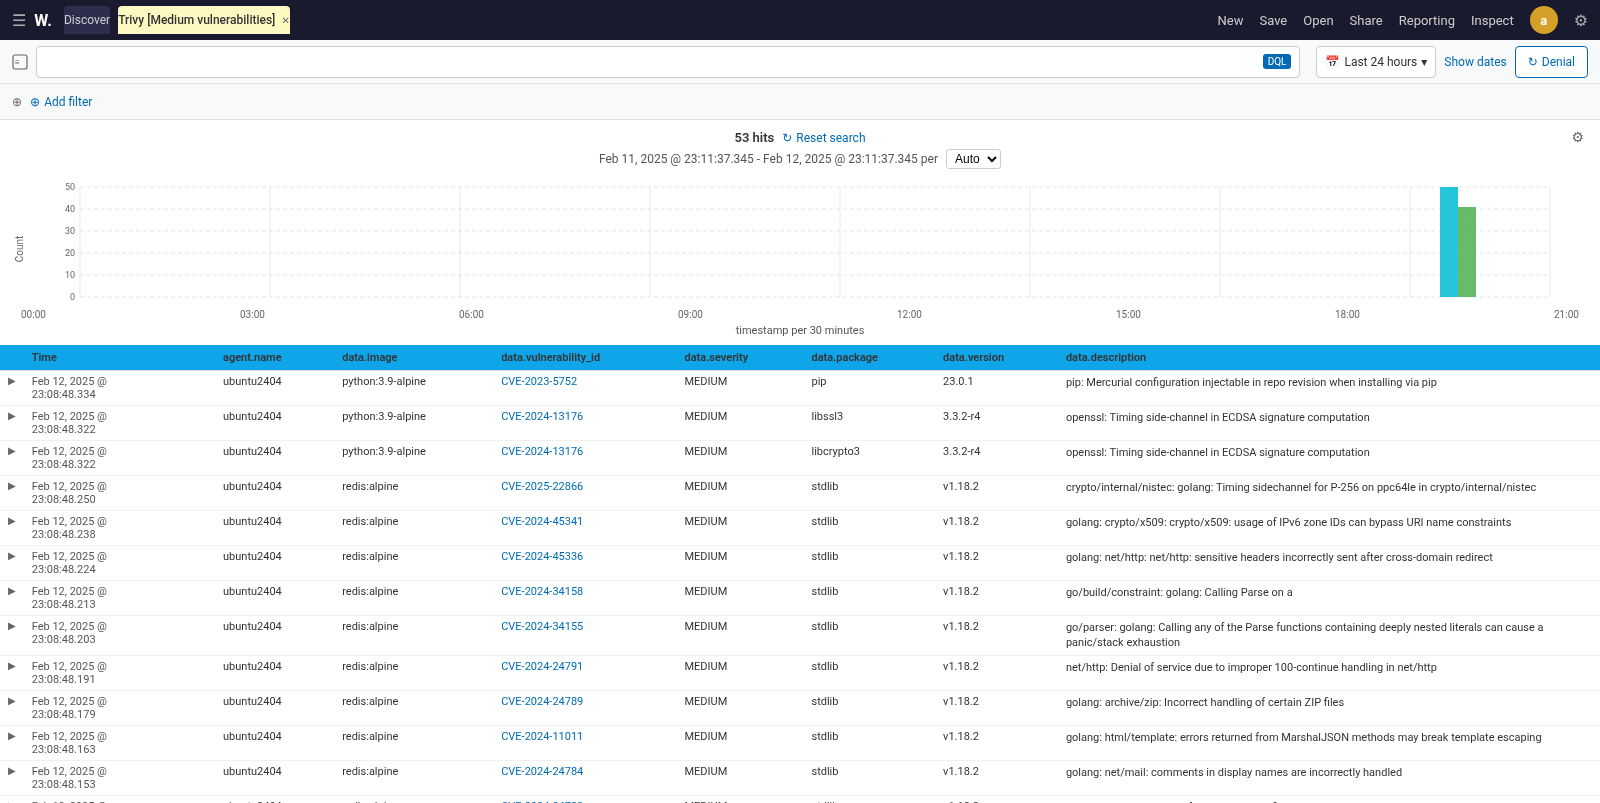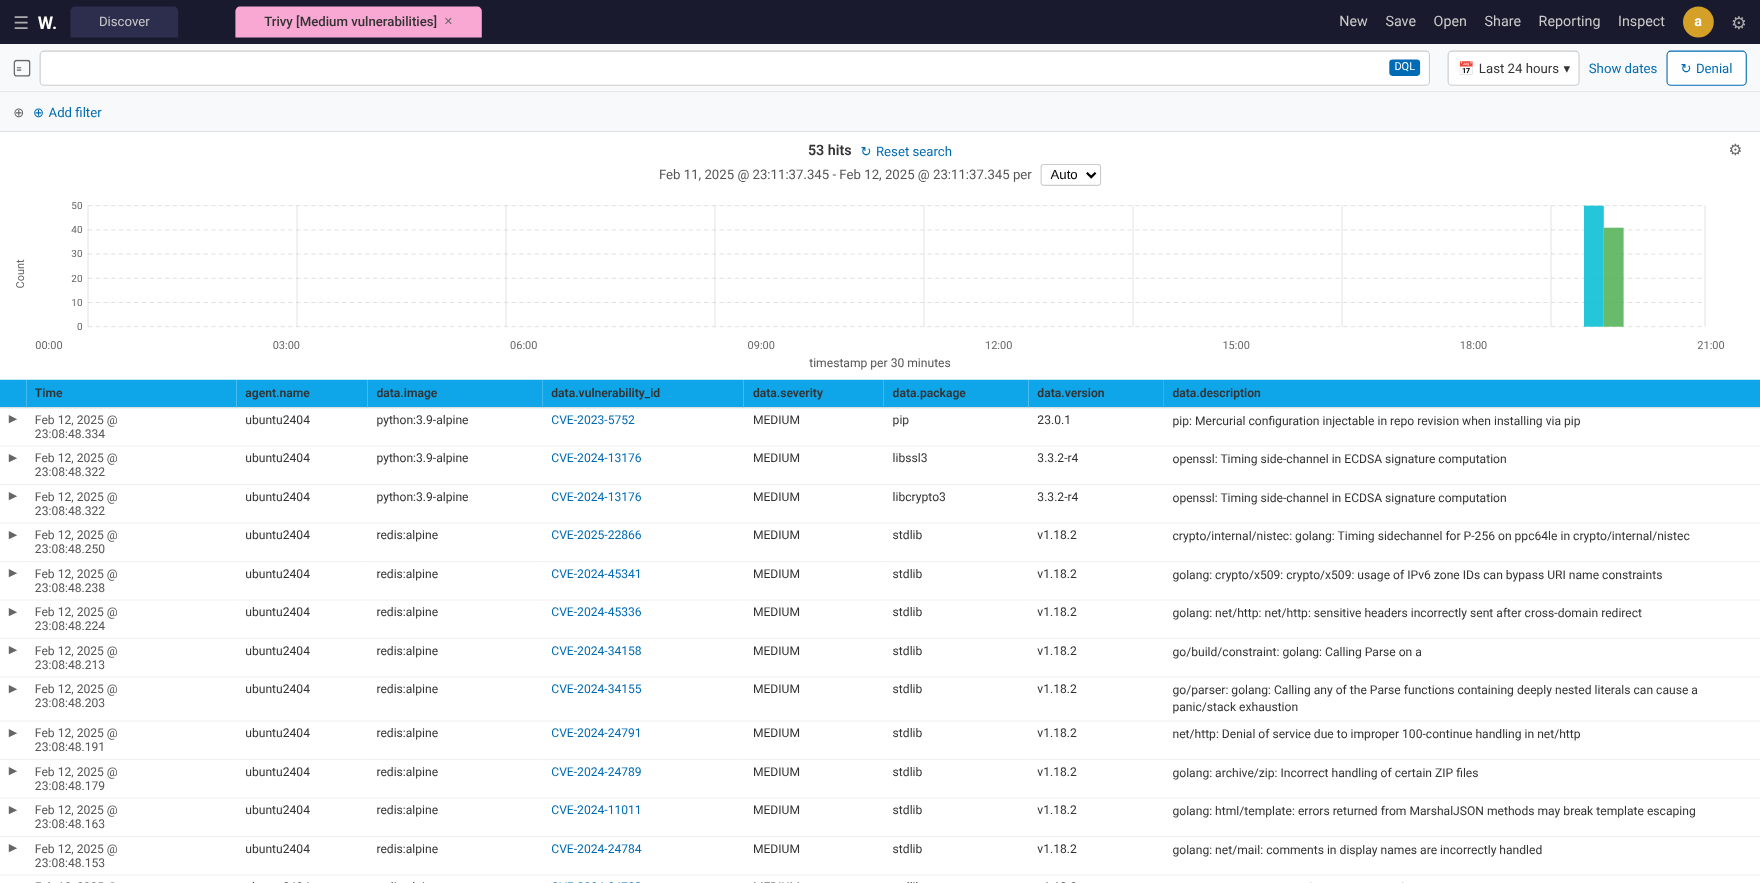--- a/index.html
+++ b/index.html
@@ -5,25 +5,25 @@
     * { box-sizing: border-box; margin: 0; padding: 0; }
     body { font-family: -apple-system, BlinkMacSystemFont, 'Segoe UI', Roboto, sans-serif; font-size: 12px; background: #fff; color: #333; overflow-x: hidden; }
 
     
     .top-nav {
       display: flex; align-items: center; height: 40px; background: #1a1a2e; padding: 0 12px; gap: 8px;
     }
     .hamburger { color: #aaa; cursor: pointer; font-size: 16px; }
     .logo { color: #fff; font-weight: bold; font-size: 16px; margin-right: 4px; }
     .tab {
-      display: flex; align-items: center; height: 28px; padding: 0 26px; border-radius: 4px 4px 0 0;
+      display: flex; align-items: center; height: 28px; padding: 0 0; border-radius: 4px 4px 0 0;
       font-size: 12px; cursor: pointer; white-space: nowrap;
     }
     .tab-discover { background: #2d2d4e; color: #ccc; }
-    .tab-active { background: #f9a8d4; color: #333; font-weight: 500; margin-left: 44px; }
+    .tab-active { background: #fef9c3; color: #333; font-weight: 500; }
     .tab-active .tab-close { margin-left: 6px; color: #666; font-size: 10px; }
     .nav-spacer { flex: 1; }
     .nav-actions { display: flex; align-items: center; gap: 16px; color: #ccc; font-size: 13px; }
     .nav-actions span { cursor: pointer; }
     .nav-avatar {
       width: 28px; height: 28px; border-radius: 50%; background: #d4a027;
       display: flex; align-items: center; justify-content: center; color: #fff; font-weight: bold; font-size: 13px; cursor: pointer;
     }
     .nav-settings { color: #aaa; cursor: pointer; font-size: 16px; }
 
@@ -80,21 +80,21 @@
     
     .date-range {
       text-align: center; font-size: 12px; color: #555; margin-bottom: 8px; display: flex; align-items: center; justify-content: center; gap: 8px;
     }
     .per-select {
       border: 1px solid #ccc; border-radius: 3px; padding: 1px 4px; font-size: 12px; background: #fff; cursor: pointer;
     }
 
     
     .chart-container {
-      padding: 0 32px; margin-bottom: 4px; position: relative;
+      padding: 0 21px; margin-bottom: 4px; position: relative;
     }
     .chart-y-label {
       position: absolute; left: 6px; top: 50%; transform: translateY(-50%) rotate(-90deg); font-size: 10px; color: #666; white-space: nowrap;
     }
     .chart-svg { width: 100%; display: block; }
     .chart-x-labels {
       display: flex; justify-content: space-between; padding: 2px 0 0 0; font-size: 10px; color: #666;
     }
     .timestamp-label {
       text-align: center; font-size: 11px; color: #555; margin-bottom: 8px;

